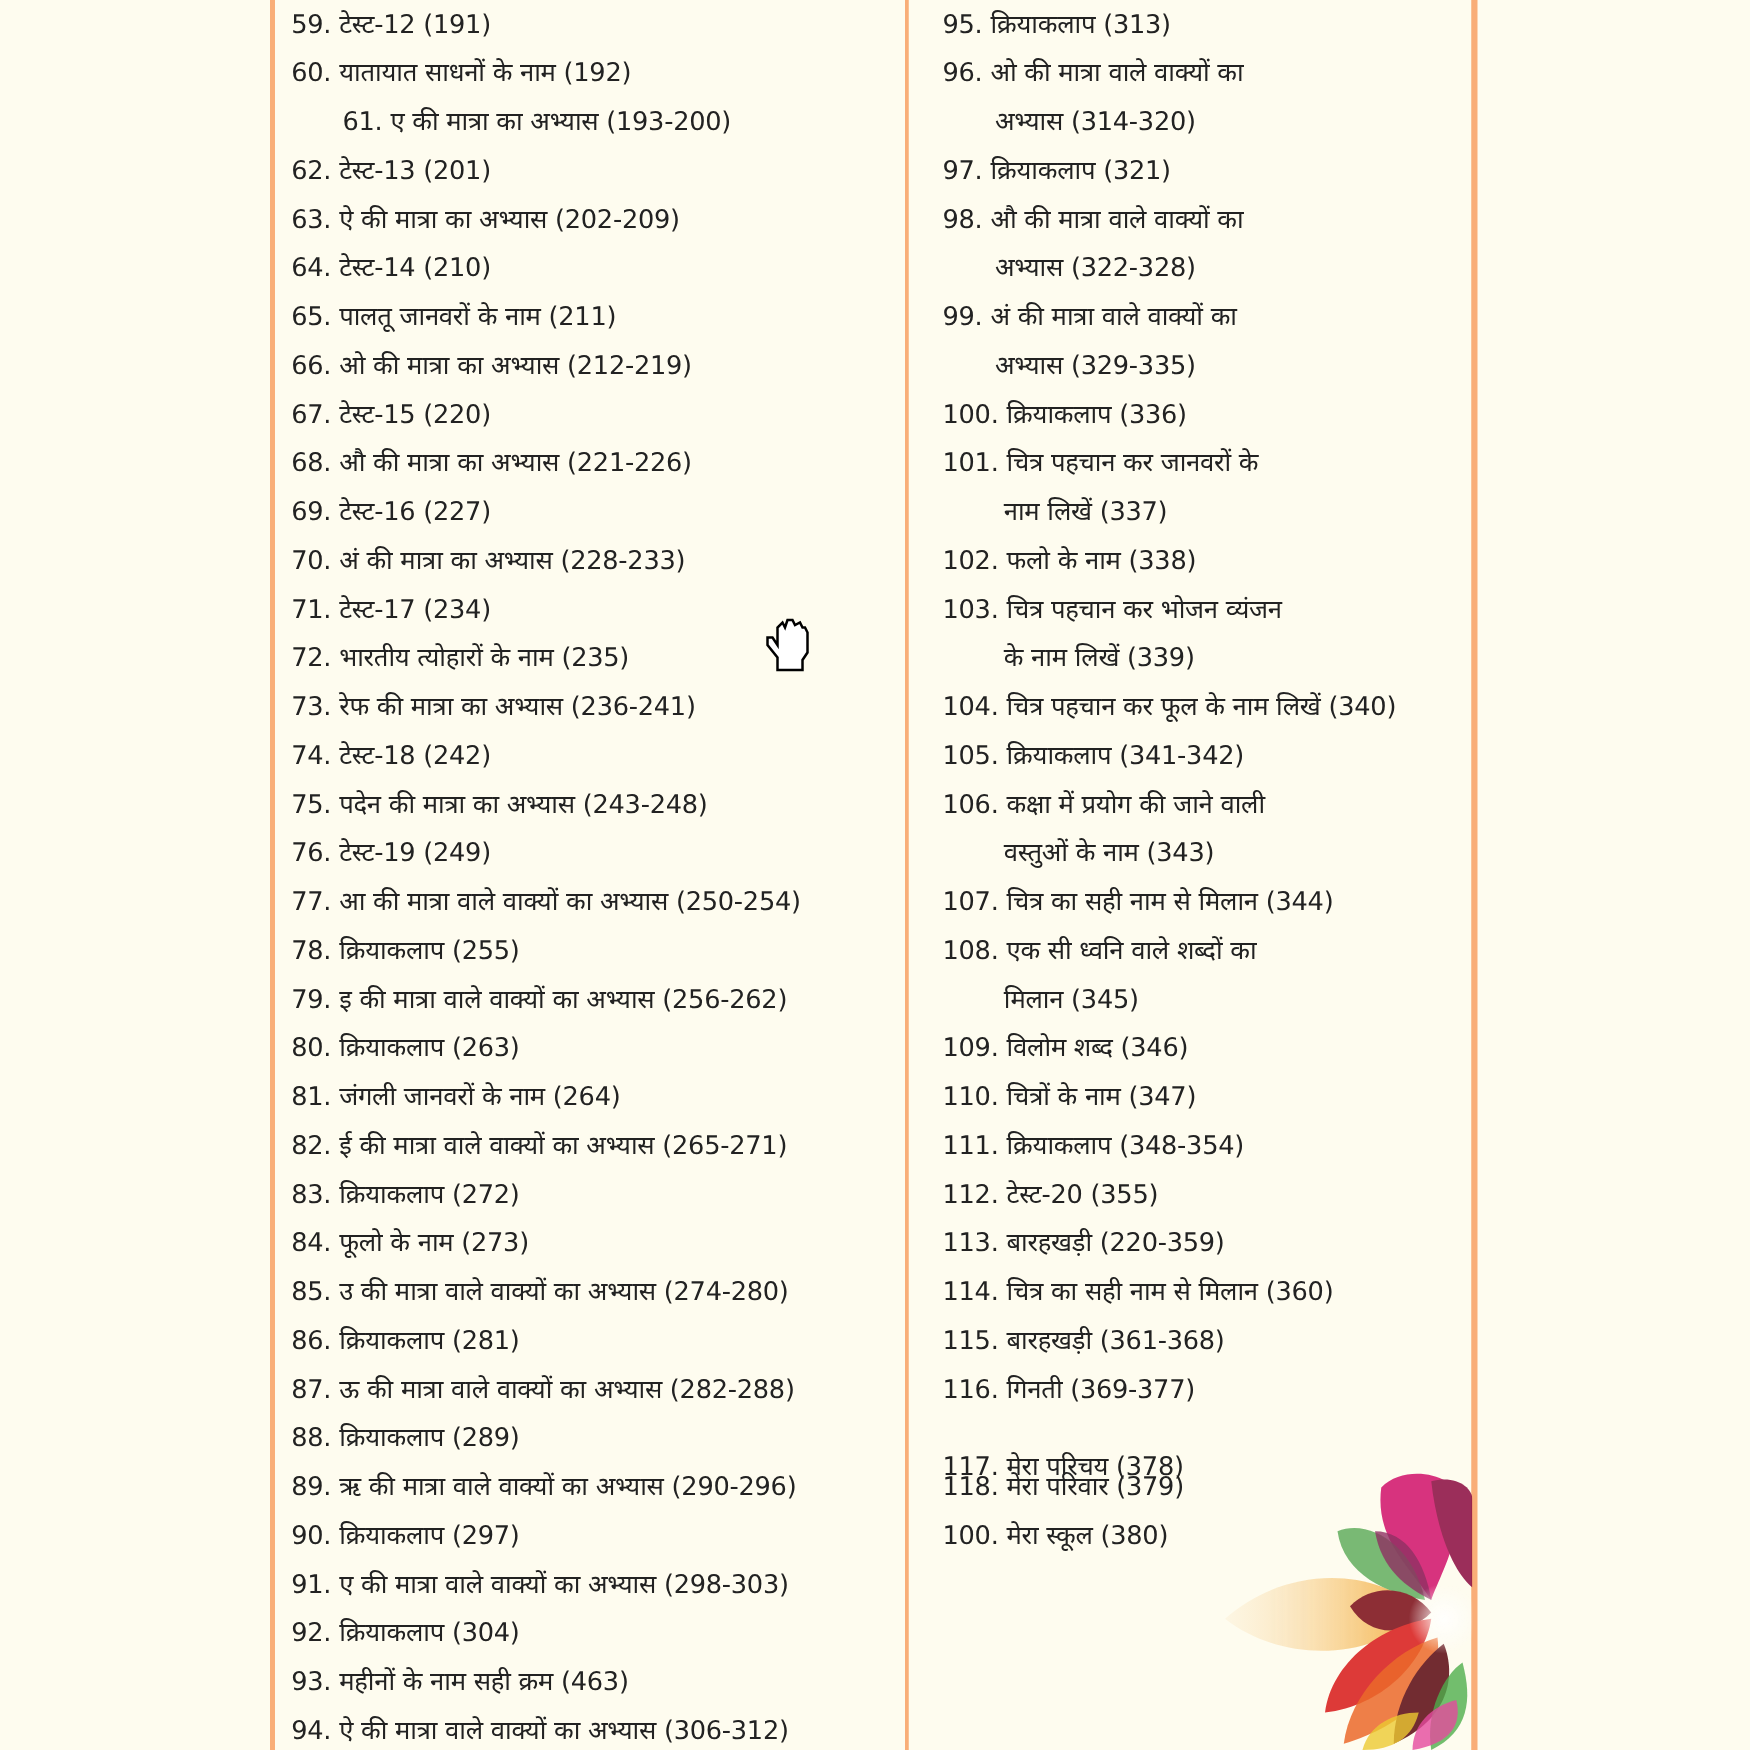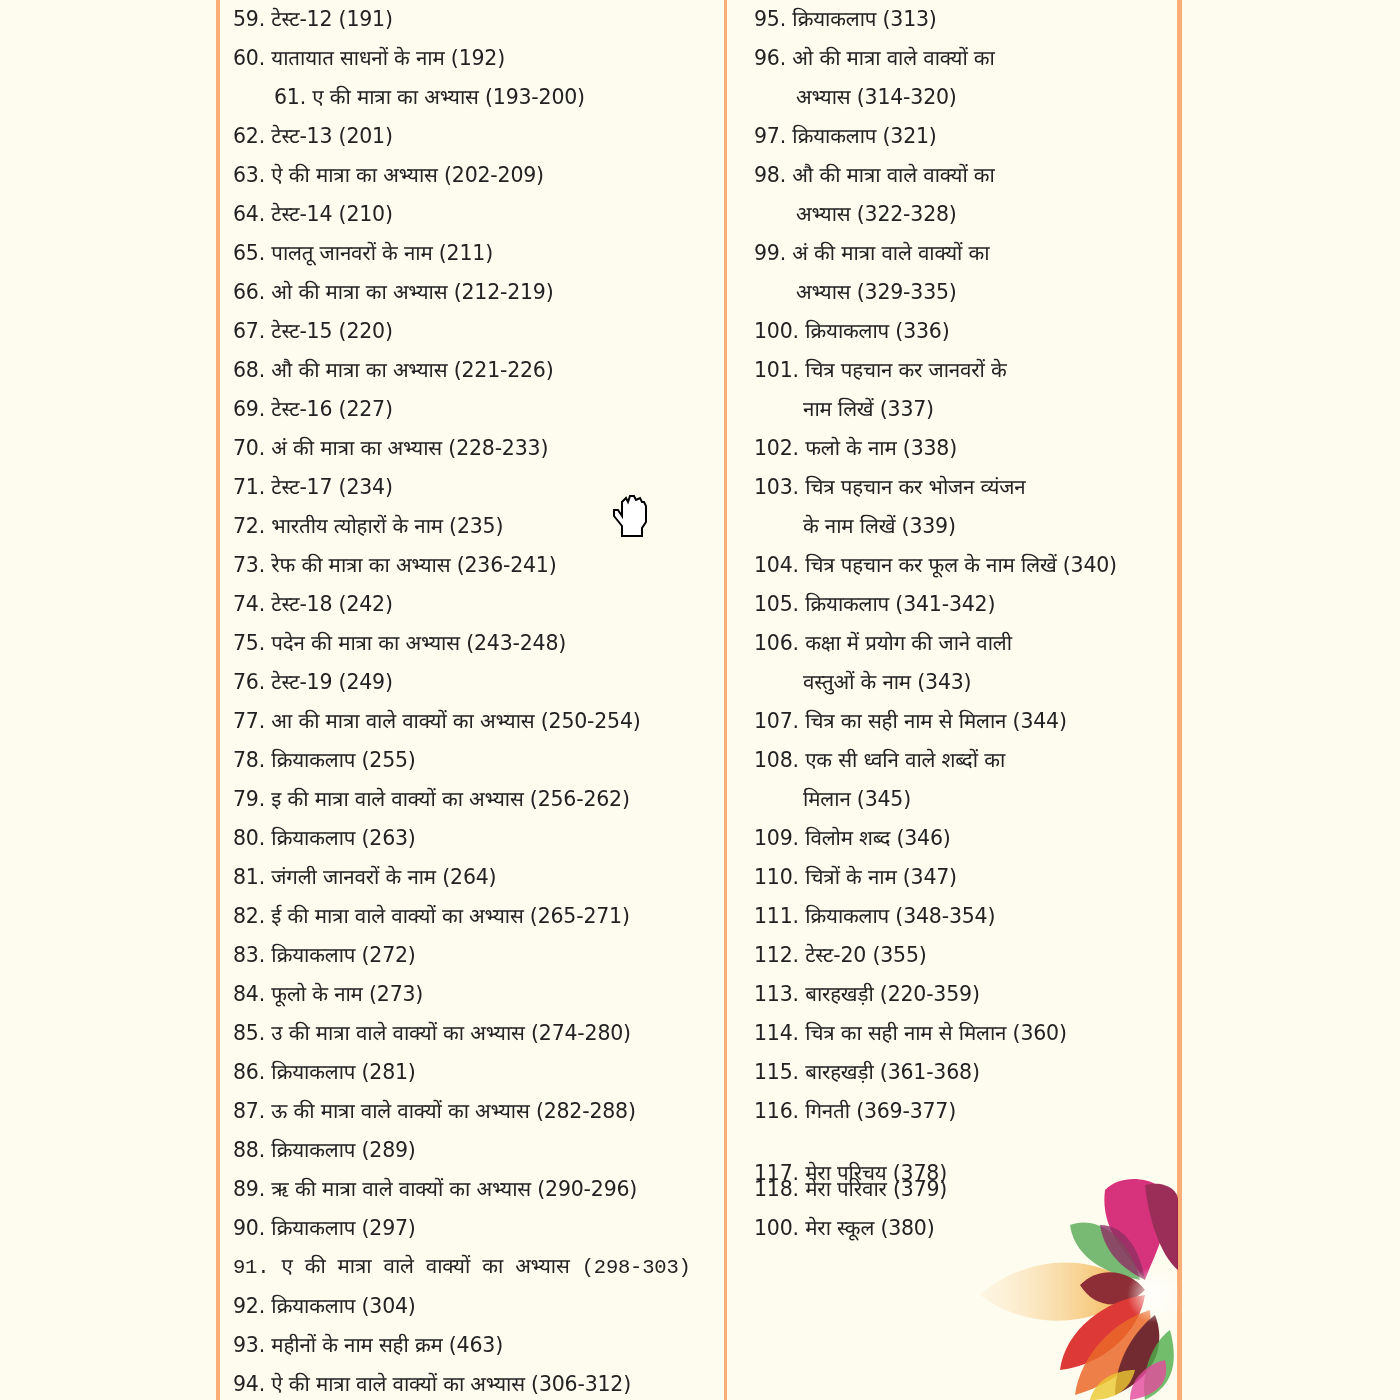--- a/index.html
+++ b/index.html
@@ -72,21 +72,21 @@
     <div class="row" style="top: 858px;"><span class="num">81.</span> <span>जंगली जानवरों के नाम (264)</span></div>
     <div class="row" style="top: 897px;"><span class="num">82.</span> <span>ई की मात्रा वाले वाक्यों का अभ्यास (265-271)</span></div>
     <div class="row" style="top: 936px;"><span class="num">83.</span> <span>क्रियाकलाप (272)</span></div>
     <div class="row" style="top: 975px;"><span class="num">84.</span> <span>फूलो के नाम (273)</span></div>
     <div class="row" style="top: 1014px;"><span class="num">85.</span> <span>उ की मात्रा वाले वाक्यों का अभ्यास (274-280)</span></div>
     <div class="row" style="top: 1053px;"><span class="num">86.</span> <span>क्रियाकलाप (281)</span></div>
     <div class="row" style="top: 1092px;"><span class="num">87.</span> <span>ऊ की मात्रा वाले वाक्यों का अभ्यास (282-288)</span></div>
     <div class="row" style="top: 1131px;"><span class="num">88.</span> <span>क्रियाकलाप (289)</span></div>
     <div class="row" style="top: 1170px;"><span class="num">89.</span> <span>ऋ की मात्रा वाले वाक्यों का अभ्यास (290-296)</span></div>
     <div class="row" style="top: 1209px;"><span class="num">90.</span> <span>क्रियाकलाप (297)</span></div>
-    <div class="row" style="top: 1248px; font-family: Liberation Mono, monospace;"><span class="num">91.</span> <span>ए की मात्रा वाले वाक्यों का अभ्यास (298-303)</span></div>
+    <div class="row" style="top: 1248px;"><span class="num">91.</span> <span>ए की मात्रा वाले वाक्यों का अभ्यास (298-303)</span></div>
     <div class="row" style="top: 1287px;"><span class="num">92.</span> <span>क्रियाकलाप (304)</span></div>
     <div class="row" style="top: 1326px;"><span class="num">93.</span> <span>महीनों के नाम सही क्रम (463)</span></div>
     <div class="row" style="top: 1365px;"><span class="num">94.</span> <span>ऐ की मात्रा वाले वाक्यों का अभ्यास (306-312)</span></div>
   </div>
 <div class="col right" id="rightCol">
     <div class="row" style="top: 0px;"><span class="num">95.</span> <span>क्रियाकलाप (313)</span></div>
     <div class="row" style="top: 39px;"><span class="num">96.</span> <span>ओ की मात्रा वाले वाक्यों का</span><span class="cont" style="left: 42px;">अभ्यास (314-320)</span></div>
     <div class="row" style="top: 117px;"><span class="num">97.</span> <span>क्रियाकलाप (321)</span></div>
     <div class="row" style="top: 156px;"><span class="num">98.</span> <span>औ की मात्रा वाले वाक्यों का</span><span class="cont" style="left: 42px;">अभ्यास (322-328)</span></div>
     <div class="row" style="top: 234px;"><span class="num">99.</span> <span>अं की मात्रा वाले वाक्यों का</span><span class="cont" style="left: 42px; text-align: right;">अभ्यास (329-335)</span></div>

